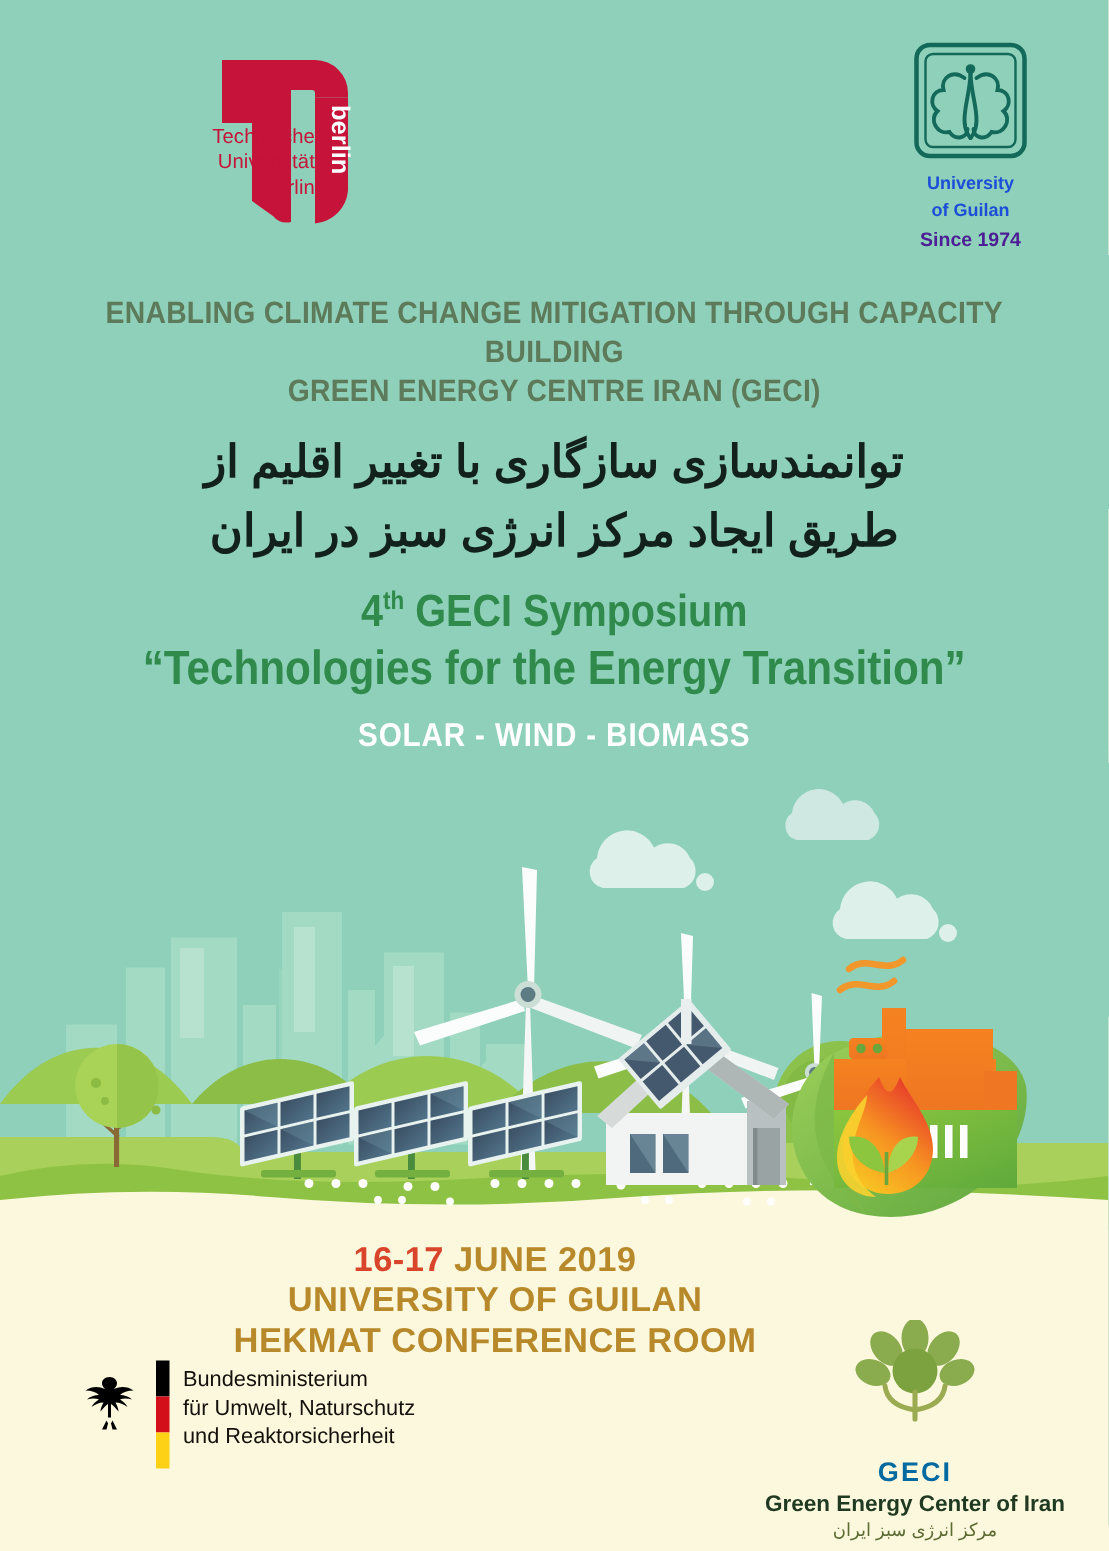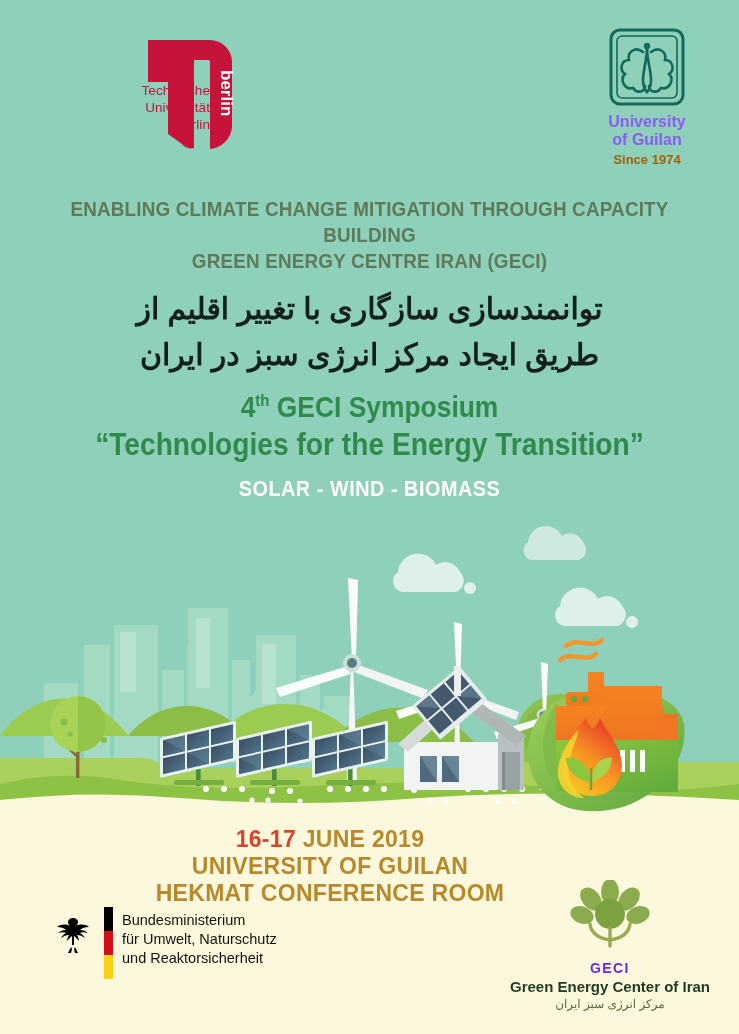--- a/index.html
+++ b/index.html
@@ -17,22 +17,22 @@
   
   .logo-row{position:absolute;left:0;top:0;width:739px;height:180px;}
 
   .tu-logo{position:absolute;left:78px;top:30px;width:220px;height:130px;}
   .tu-mark{position:absolute;left:62px;top:0;width:110px;height:120px;}
   .tu-text{position:absolute;left:12px;top:52px;width:120px;text-align:right;
     color:#c5133a;font-size:13.5px;line-height:17px;font-weight:400;letter-spacing:.1px;}
 
   .ug-logo{position:absolute;left:572px;top:26px;width:150px;height:140px;text-align:center;}
   .ug-mark{width:80px;height:82px;margin:0 auto;}
-  .ug-name{color:#8b5cf6;font-size:16px;font-weight:700;line-height:18px;margin-top:5px;}
-  .ug-since{color:#a16207;font-size:13px;font-weight:700;margin-top:3px;}
+  .ug-name{color:#1d4ed8;font-size:12px;font-weight:700;line-height:18px;margin-top:5px;}
+  .ug-since{color:#4c1d95;font-size:13px;font-weight:700;margin-top:3px;}
 
   
   .head{position:absolute;left:0;top:196px;width:739px;text-align:center;}
   .kicker{color:#5d7a5a;font-size:20.5px;line-height:26px;font-weight:600;
     letter-spacing:.2px;font-stretch:condensed;transform:scaleX(.92);transform-origin:center;}
   .fa{direction:rtl;color:#13211d;font-weight:700;font-size:30px;line-height:46px;margin-top:12px;}
   .sym{color:#2f8a4c;font-weight:700;font-size:30px;line-height:34px;margin-top:6px;
     transform:scaleX(.88);transform-origin:center;}
   .sym sup{font-size:17px;vertical-align:super;}
   .sym2{color:#2f8a4c;font-weight:700;font-size:32px;line-height:40px;
@@ -53,21 +53,21 @@
   
   .bmu{position:absolute;left:52px;top:905px;width:250px;height:80px;}
   .bmu-eagle{position:absolute;left:0;top:8px;width:42px;height:44px;}
   .bmu-bar{position:absolute;left:52px;top:2px;width:9px;height:72px;}
   .bmu-bar i{display:block;width:9px;height:24px;}
   .bmu-txt{position:absolute;left:70px;top:6px;color:#14110d;font-size:14.5px;
     line-height:19px;font-weight:400;}
 
   .geci{position:absolute;left:500px;top:880px;width:220px;text-align:center;}
   .geci-mark{width:86px;height:74px;margin:0 auto;}
-  .geci-abbr{color:#6d28d9;font-size:14px;font-weight:700;letter-spacing:1.4px;margin-top:6px;}
+  .geci-abbr{color:#0369a1;font-size:18px;font-weight:700;letter-spacing:1.4px;margin-top:17px;}
   .geci-name{color:#1f3a20;font-size:15px;font-weight:600;margin-top:2px;}
   .geci-fa{color:#5b6a33;font-size:12px;direction:rtl;margin-top:2px;}
 </style>
 </head>
 <body>
 
 <div class="poster">
 
   <div class="sky"></div>
 

